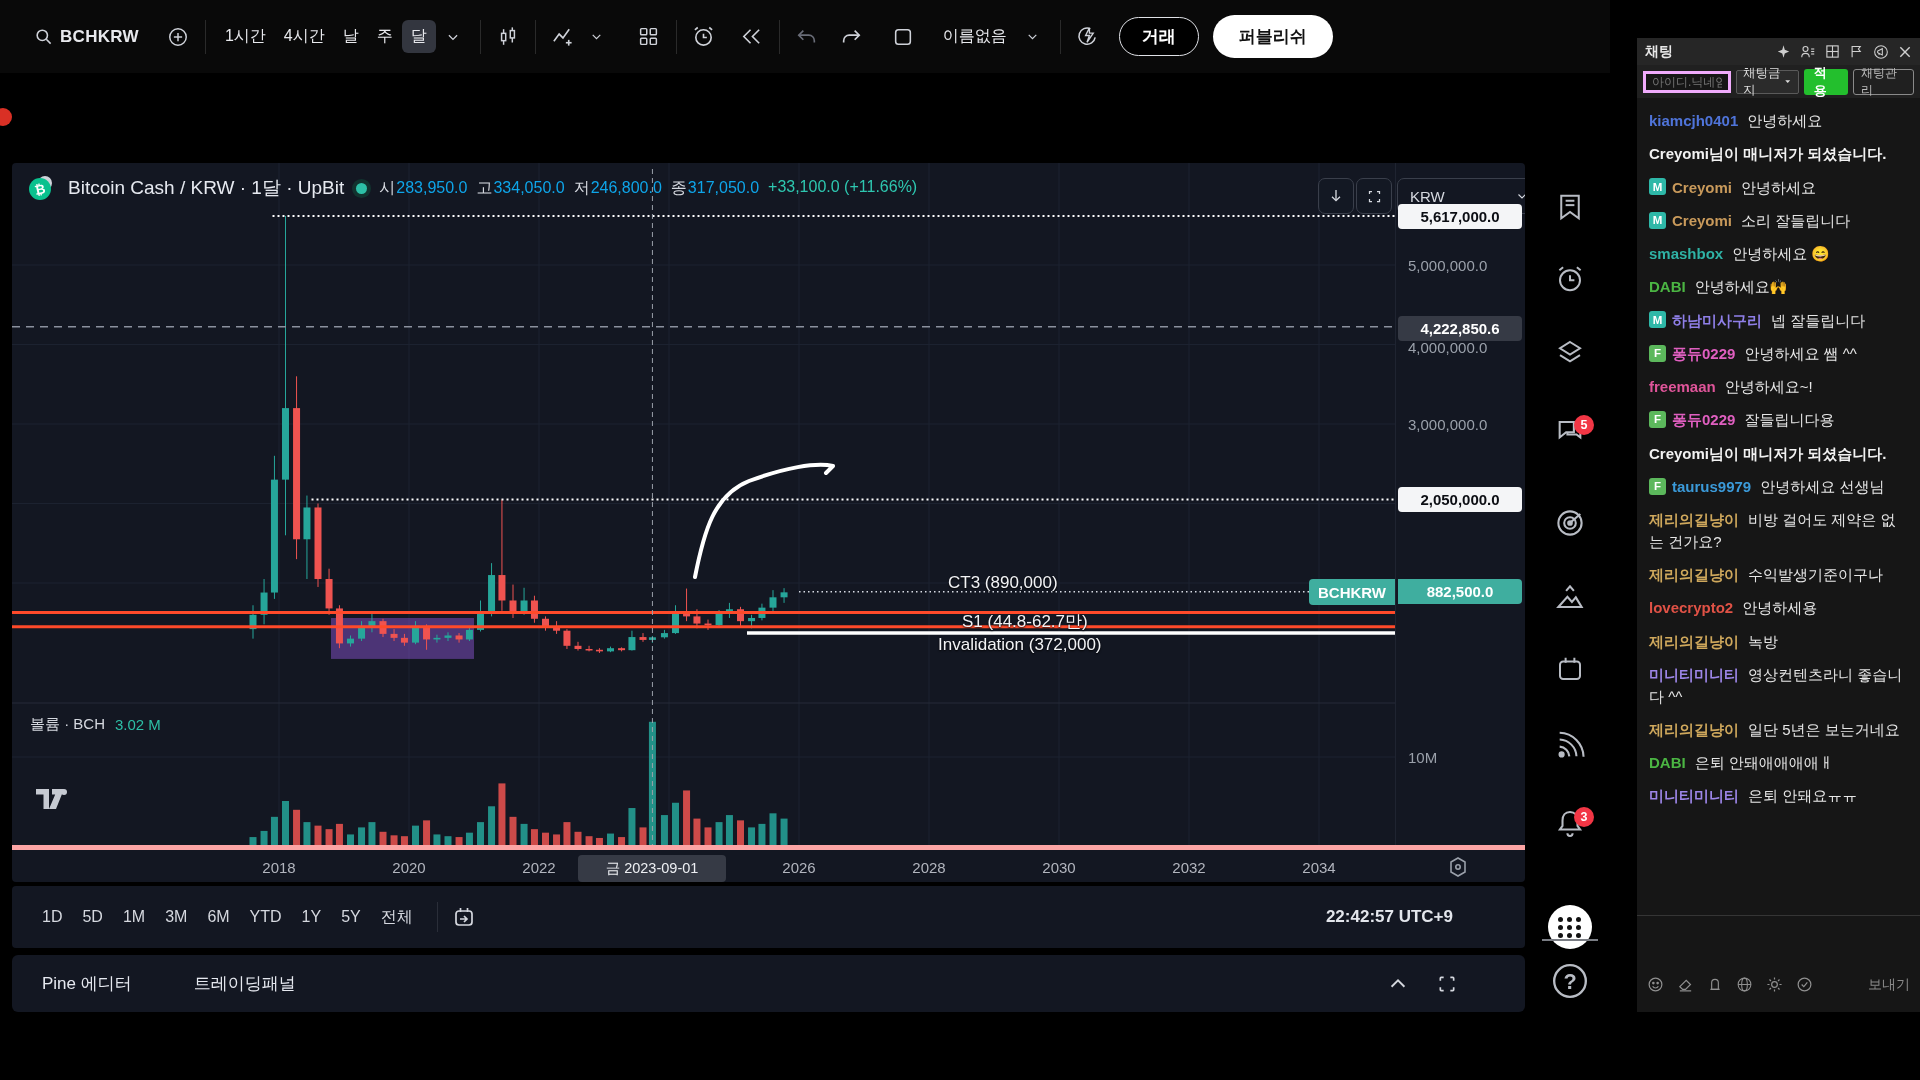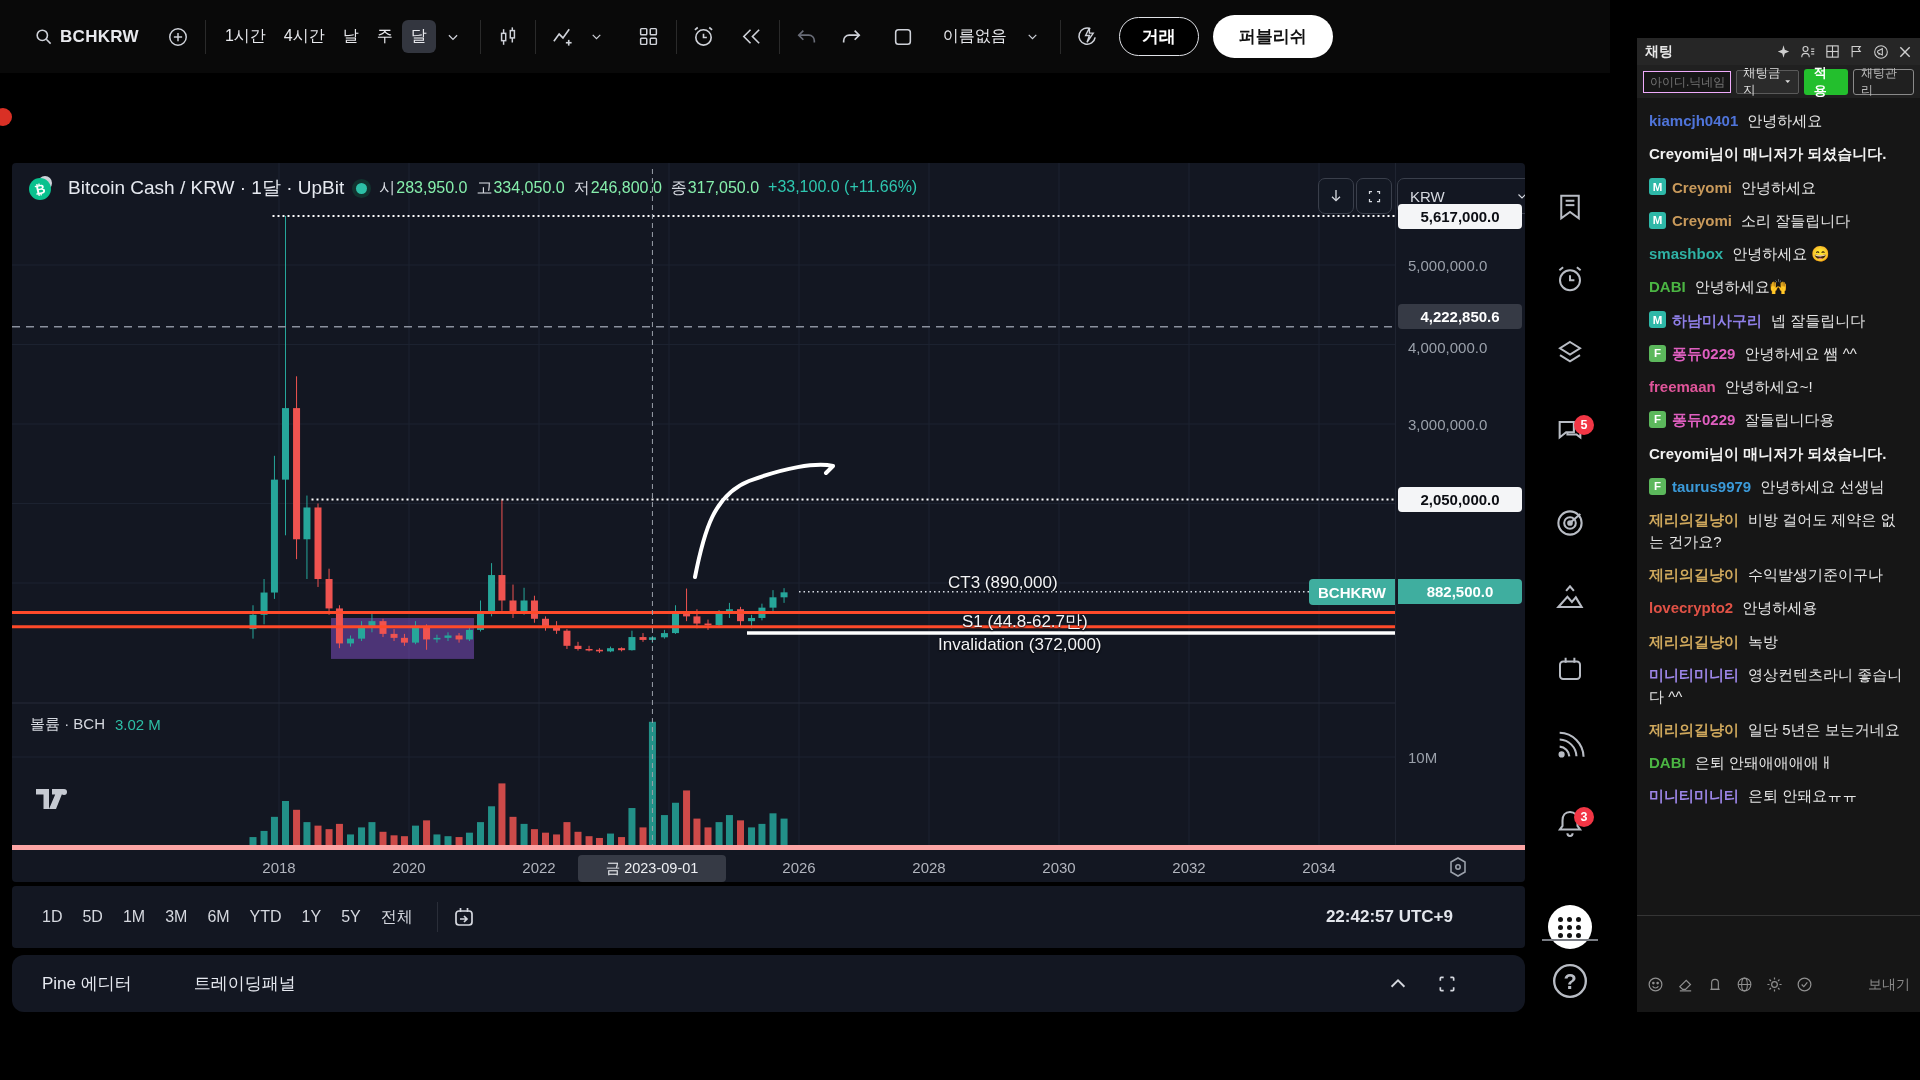--- a/index.html
+++ b/index.html
@@ -25,21 +25,21 @@
   .pill-publish{background:#fff;border-radius:22px;color:#111;font-size:17px;font-weight:bold;padding:10px 26px;text-align:right;}
   #rec-dot{left:-6px;top:108px;width:18px;height:18px;border-radius:50%;background:#d93025;}
   
   #chart-panel{left:12px;top:163px;width:1513px;height:719px;background:#131722;border-radius:4px;overflow:hidden;}
   #chart-svg{position:absolute;left:0;top:0;}
   #legend{left:16px;top:8px;height:34px;display:flex;align-items:center;gap:12px;z-index:6;}
   #legend .pair-logo{position:relative;width:28px;height:28px;}
   #legend .title{font-size:19px;color:#e6e9f0;font-weight:500;white-space:nowrap;}
   .status-dot{width:11px;height:11px;border-radius:50%;background:#2dbfa6;box-shadow:0 0 0 4px #12332f;}
   .ohlc{display:flex;gap:9px;font-size:16px;color:#d5d8df;white-space:nowrap;}
-  .ohlc b{color:#86efac;font-weight:500;margin-left:1px;}
+  .ohlc b{color:#0ea5e9;font-weight:500;margin-left:1px;}
   .chg{color:#2ec7b0;font-size:16px;}
   .top-btn{width:34px;height:34px;border:1px solid #3a3f4b;border-radius:7px;display:flex;align-items:center;
            justify-content:center;color:#d5d8df;background:#14192480;}
   #krw-btn{width:118px;height:34px;border:1px solid #3a3f4b;border-radius:7px;display:flex;align-items:center;
            justify-content:space-between;padding:0 12px;color:#d5d8df;font-size:15px;background:#13172233;}
   
   #price-axis{left:1383px;top:0;width:130px;height:682px;border-left:1px solid #1f2431;color:#9aa0aa;font-size:15px;}
   .ax-lab{position:absolute;left:12px;transform:translateY(-50%);white-space:nowrap;}
   .badge{position:absolute;left:2px;width:124px;height:25px;border-radius:4px;display:flex;align-items:center;
          justify-content:center;font-size:15px;font-weight:bold;z-index:5;}
@@ -60,40 +60,40 @@
   
   #vol-legend{left:18px;top:552px;display:flex;gap:10px;font-size:15px;color:#d5d8df;z-index:3;align-items:center;}
   #vol-legend b{color:#2dbfa6;font-weight:500;}
   #tv-logo{left:24px;top:626px;color:#c6cad2;z-index:3;}
   
   #range-bar{left:12px;top:886px;width:1513px;height:62px;background:#131722;border-radius:4px;display:flex;
              align-items:center;color:#d5d8df;font-size:16px;}
   .rng{padding:6px 10px;border-radius:6px;}
   #clock{margin-left:auto;margin-right:72px;font-size:17px;font-weight:bold;color:#e3e6ec;}
   
-  #pine-bar{left:12px;top:955px;width:1513px;height:57px;background:#131722;border-radius:12px;display:flex;
+  #pine-bar{left:12px;top:955px;width:1513px;height:57px;background:#131722;border-radius:6px;display:flex;
             align-items:center;color:#e6e9f0;font-size:17px;}
   
   #sidebar{left:1528px;top:163px;width:84px;height:849px;}
   .sb-ic{position:absolute;left:50%;transform:translate(-50%,-50%);color:#b8bcc4;}
   .sb-badge{position:absolute;min-width:20px;height:20px;border-radius:10px;background:#f23645;color:#fff;
             font-size:12.5px;font-weight:bold;display:flex;align-items:center;justify-content:center;
             padding:0 4px;box-sizing:border-box;}
   #apps-circle{position:absolute;left:50%;top:742px;transform:translateX(-50%);width:44px;height:44px;background:#fff;
                border-radius:50%;display:flex;align-items:center;justify-content:center;}
   .dots3{display:grid;grid-template-columns:repeat(3,6px);grid-gap:3px;}
   .dots3 i{width:5px;height:5px;background:#111;border-radius:50%;}
   #sb-div{position:absolute;left:14px;top:776px;width:56px;height:2px;background:#7a7d84;}
   
   #chat{left:1637px;top:38px;width:283px;height:974px;background:#161616;display:flex;flex-direction:column;}
   #chat-header{height:27px;background:#262626;display:flex;align-items:center;padding:0 8px;gap:9px;}
   #chat-header .t{color:#e8e8e8;font-size:14px;font-weight:bold;margin-right:auto;}
   #chat-header svg{color:#cfcfcf;}
   #chat-filter{height:33px;background:#202020;display:flex;align-items:center;gap:5px;padding:0 6px;}
-  #chat-id{width:88px;height:22px;background:#161616;border:1px solid #f0abfc;color:#7dd3fc;font-size:12px;
+  #chat-id{width:88px;height:22px;background:#161616;border:3px solid #f0abfc;color:#7dd3fc;font-size:12px;
            padding:0 6px;box-sizing:border-box;font-family:inherit;}
   #chat-sel{width:66px;height:24px;background:#2b2b2b;border:1px solid #5a5a5a;color:#ddd;font-size:12.5px;
             display:flex;align-items:center;justify-content:space-between;padding:0 6px;box-sizing:border-box;border-radius:2px;}
   #chat-apply{height:26px;background:#23bf2d;color:#fff;font-size:13px;font-weight:bold;border-radius:3px;
               display:flex;align-items:center;justify-content:center;padding:0 10px;}
   #chat-manage{height:24px;border:1px solid #8a8a8a;color:#bdbdbd;font-size:12px;border-radius:3px;
                display:flex;align-items:center;justify-content:center;padding:0 7px;}
   #chat-messages{flex:1;padding:12px 12px 8px;display:flex;flex-direction:column;gap:11.5px;overflow:hidden;
                  font-size:15px;line-height:1.45;}
   .msg{color:#e6e6e6;font-weight:500;word-break:break-all;}
@@ -476,21 +476,21 @@
       </svg>
   </div>
 
   <div id="price-axis" class="abs">
     <span class="ax-lab" style="top:102px">5,000,000.0</span>
     <span class="ax-lab" style="top:184px">4,000,000.0</span>
     <span class="ax-lab" style="top:261px">3,000,000.0</span>
     <span class="ax-lab" style="top:420px">1,000,000.0</span>
     <span class="ax-lab" style="top:594px">10M</span>
     <div class="badge white" style="top:41px">5,617,000.0</div>
-    <div class="badge gray" style="top:141px">4,222,850.6</div>
+    <div class="badge gray" style="top:153px">4,222,850.6</div>
     <div class="badge white" style="top:324px">2,050,000.0</div>
     <div class="badge teal" style="top:416px;border-radius:0 4px 4px 0">882,500.0</div>
 
   </div>
   <div id="sym-label">BCHKRW</div>
 
   <div class="annot" style="left:936px;top:410px">CT3 (890,000)</div>
   <div class="annot" style="left:950px;top:447px">S1 (44.8-62.7만)</div>
   <div class="annot" style="left:926px;top:472px">Invalidation (372,000)</div>
 

